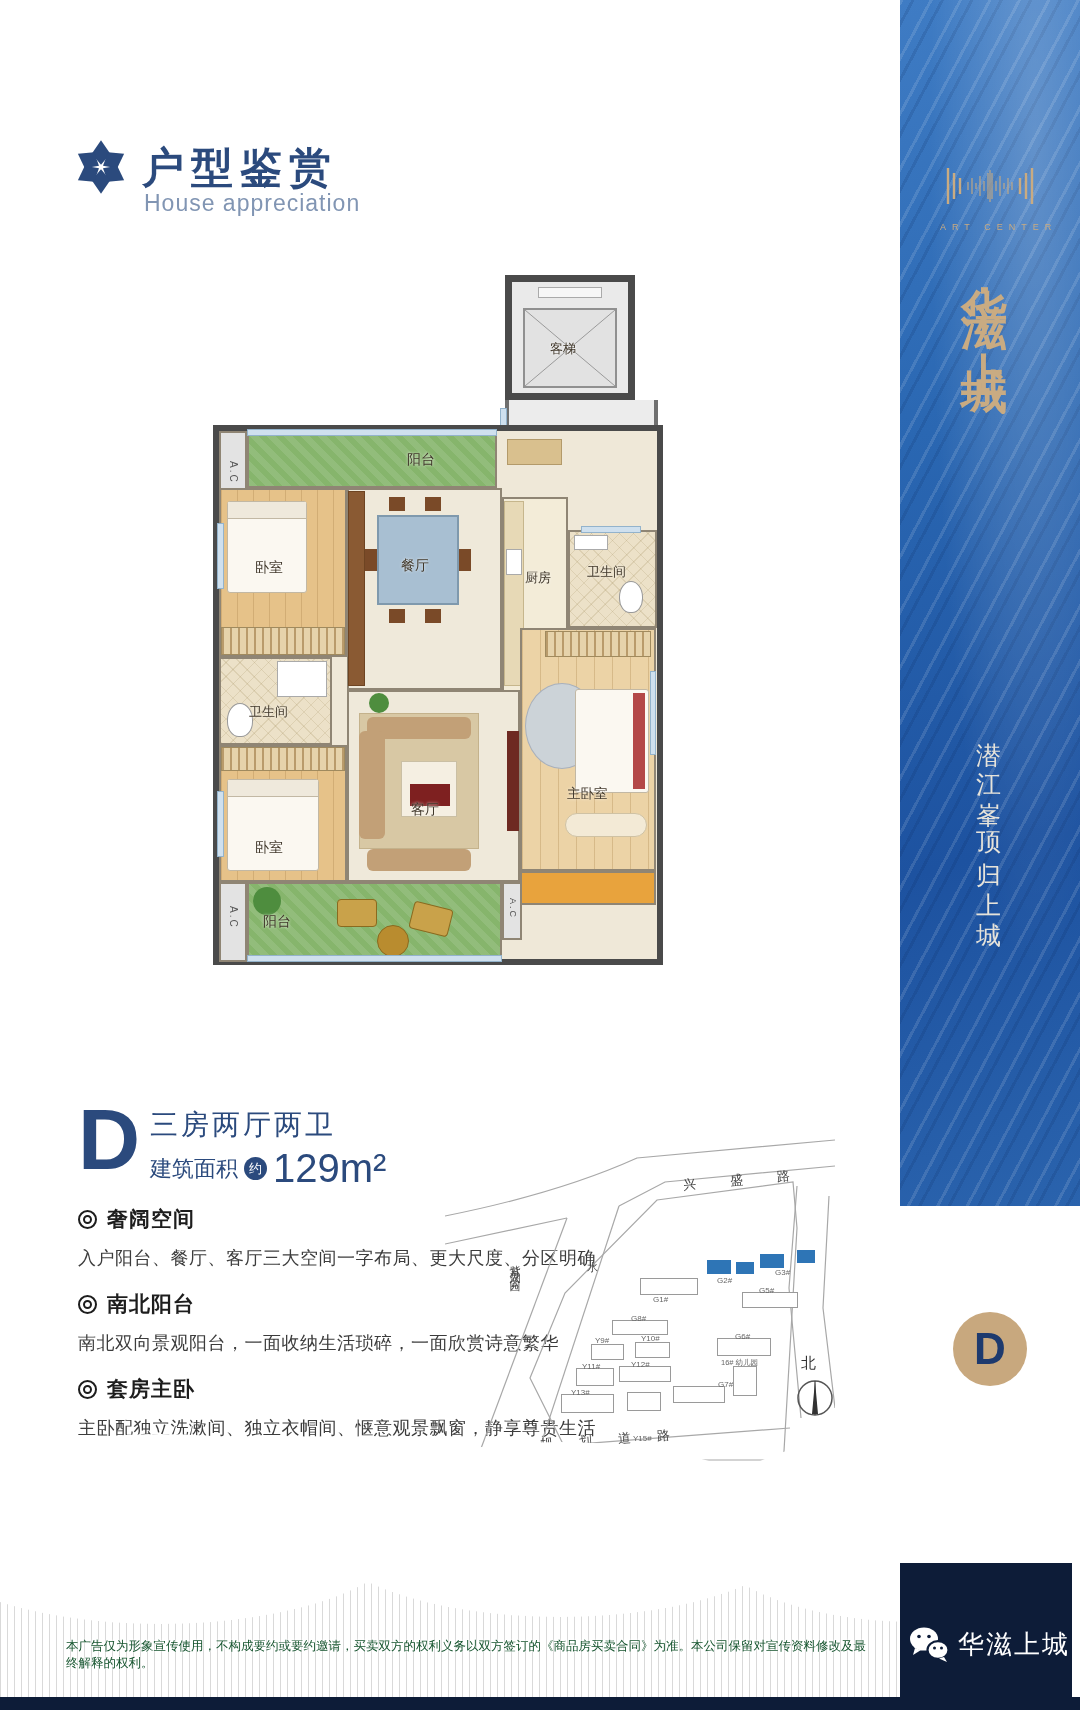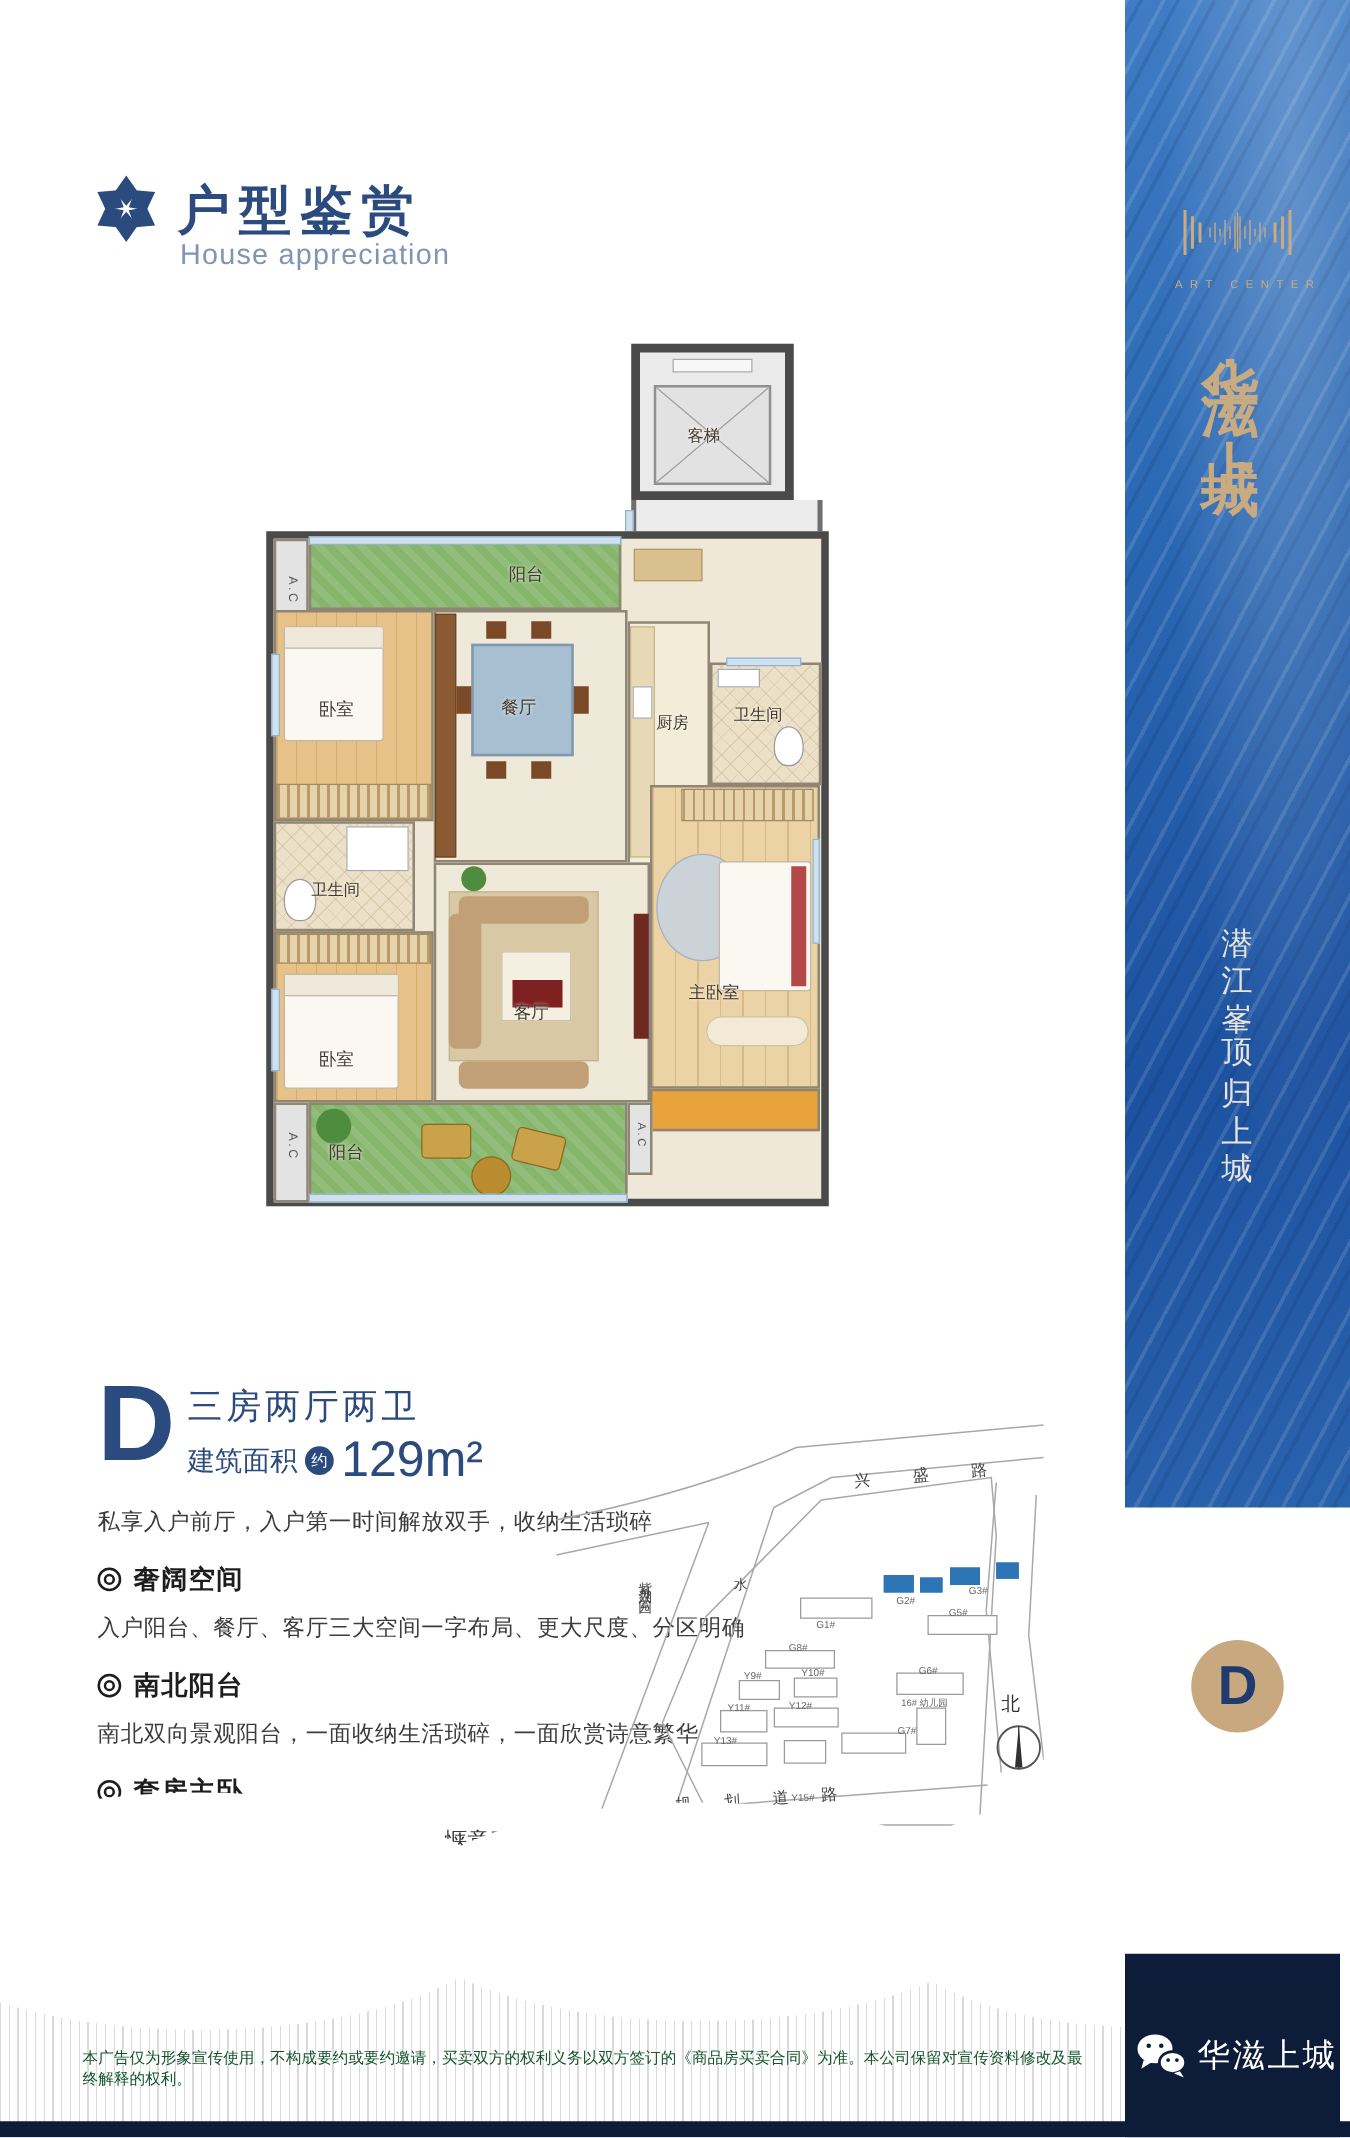--- a/index.html
+++ b/index.html
@@ -159,21 +159,21 @@
       <div class="furn" style="left:400px;top:150px;width:24px;height:32px;background:#ffffff;border:1px solid #999;border-radius:50% 50% 45% 45%;"></div>
       <span class="rlabel" style="left:368px;top:132px;font-size:13px;">卫生间</span>
       <div class="win" style="left:362px;top:95px;width:60px;height:7px;"></div>
 
       <div class="room plank" style="left:301px;top:197px;width:136px;height:243px;"></div>
       <div class="hatch" style="left:326px;top:200px;width:106px;height:26px;"></div>
       <div class="furn" style="left:306px;top:252px;width:74px;height:86px;background:#ccd3d8;border:1px solid #a8b0bc;border-radius:50%;"></div>
       <div class="furn" style="left:356px;top:258px;width:74px;height:104px;background:#fbf8f1;border:1px solid #c2b8a4;border-radius:3px;"></div>
       <div class="furn" style="left:414px;top:262px;width:12px;height:96px;background:#b44848;"></div>
       <div class="furn" style="left:346px;top:382px;width:82px;height:24px;background:#f3ead6;border:1px solid #cfc2a4;border-radius:12px;"></div>
-      <span class="rlabel" style="left:332px;top:354px;font-size:13.5px;">主卧室</span>
+      <span class="rlabel" style="left:348px;top:354px;font-size:13.5px;">主卧室</span>
       <div class="furn" style="left:301px;top:440px;width:136px;height:34px;background:#e8a33d;border:2px solid #8f8574;"></div>
       <div class="win" style="left:431px;top:240px;width:6px;height:84px;"></div>
 
       <div class="room tile" style="left:0;top:226px;width:113px;height:88px;"></div>
       <div class="furn" style="left:58px;top:230px;width:50px;height:36px;background:#ffffff;border:1px solid #aaa;"></div>
       <div class="furn" style="left:8px;top:272px;width:26px;height:34px;background:#ffffff;border:1px solid #999;border-radius:50% 50% 45% 45%;"></div>
       <span class="rlabel" style="left:30px;top:272px;font-size:13px;">卫生间</span>
 
       <div class="room wood" style="left:0;top:314px;width:128px;height:137px;"></div>
       <div class="hatch" style="left:2px;top:316px;width:124px;height:24px;"></div>
@@ -215,21 +215,20 @@
 
   <div class="abs d-letter" style="left:78px;top:1096px;">D</div>
   <div class="abs d-layout" style="left:150px;top:1106px;">三房两厅两卫</div>
   <div class="abs" style="left:150px;top:1146px;display:flex;align-items:center;gap:6px;">
     <span class="d-arealab">建筑面积</span>
     <span class="d-circle">约</span>
     <span class="d-areaval">129m²</span>
   </div>
 
   <div class="abs" id="features">
-    <p class="feat-desc">私享入户前厅，入户第一时间解放双手，收纳生活琐碎</p>
     <div class="feat-title">
       <span class="bullseye"></span>
       <span>奢阔空间</span>
     </div>
     <p class="feat-desc">入户阳台、餐厅、客厅三大空间一字布局、更大尺度、分区明确</p>
     <div class="feat-title">
       <span class="bullseye"></span>
       <span>南北阳台</span>
     </div>
     <p class="feat-desc">南北双向景观阳台，一面收纳生活琐碎，一面欣赏诗意繁华</p>

